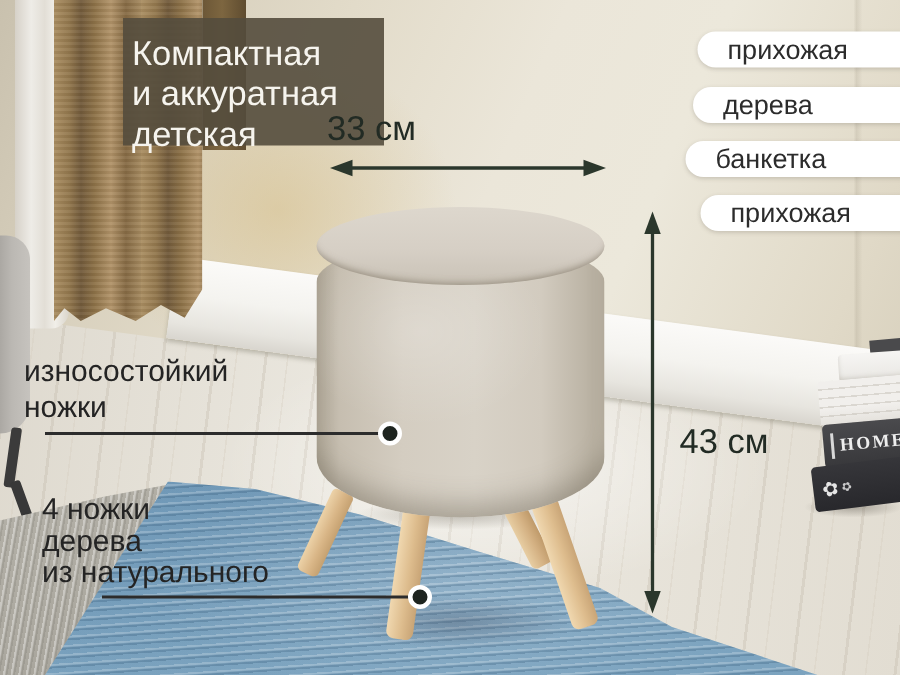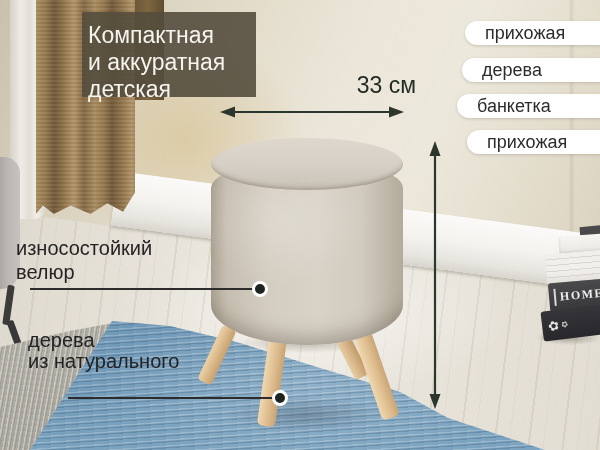--- a/index.html
+++ b/index.html
@@ -138,21 +138,21 @@
     display:flex;align-items:center;padding-left:20px;
     font-size:18px;color:#2c2c2c;
     box-shadow:0 1px 3px rgba(90,85,70,0.25);
   }
   .pill1{left:465px;top:21px;}
   .pill2{left:462px;top:58px;}
   .pill3{left:457px;top:94px;}
   .pill4{left:467px;top:130px;}
 
   .dim-label{z-index:20;font-size:23px;color:#222b24;}
-  .dim-w-label{left:228px;top:72px;width:188px;text-align:right;}
+  .dim-w-label{left:218px;top:72px;width:188px;text-align:left;}
   .dim-h-label{left:453px;top:281px;}
   .dim-arrow{z-index:20;}
 
   .note-text{z-index:20;color:#242424;white-space:nowrap;}
   .note1-text{left:16px;top:236px;font-size:20px;line-height:24px;}
   .note2-text{left:28px;top:330px;font-size:20px;line-height:21px;}
   .pointer-line{height:2px;background:#2c2c2c;z-index:20;}
   .note1-line{left:30px;top:288px;width:224px;}
   .note2-line{left:68px;top:397px;width:205px;}
   .pointer-dot{width:10px;height:10px;border-radius:50%;background:#1e241f;border:3px solid #ffffff;z-index:21;}
@@ -223,28 +223,30 @@
     <line x1="14" y1="8" x2="174" y2="8" stroke="#2b372c" stroke-width="2.2"></line>
     <polygon points="2,8 17,2.5 17,13.5" fill="#2b372c"></polygon>
     <polygon points="186,8 171,2.5 171,13.5" fill="#2b372c"></polygon>
   </svg>
 
   <svg class="abs dim-arrow" style="left:427px;top:139px;" width="16" height="272">
     <line x1="8" y1="14" x2="8" y2="258" stroke="#2b372c" stroke-width="2.2"></line>
     <polygon points="8,2 2.5,17 13.5,17" fill="#2b372c"></polygon>
     <polygon points="8,270 2.5,255 13.5,255" fill="#2b372c"></polygon>
   </svg>
+  <div class="abs dim-label dim-h-label">43 см</div>
 
   <div class="abs note-text note1-text">
     <div>износостойкий</div>
-    <div>велюр</div>
+    <div>ножки</div>
   </div>
   <div class="abs pointer-line note1-line"></div>
   <div class="abs pointer-dot note1-dot"></div>
 
   <div class="abs note-text note2-text">
+    <div>4 ножки</div>
     <div>дерева</div>
     <div>из натурального</div>
   </div>
   <div class="abs pointer-line note2-line"></div>
   <div class="abs pointer-dot note2-dot"></div>
 
 </div>
 
 </body></html>

